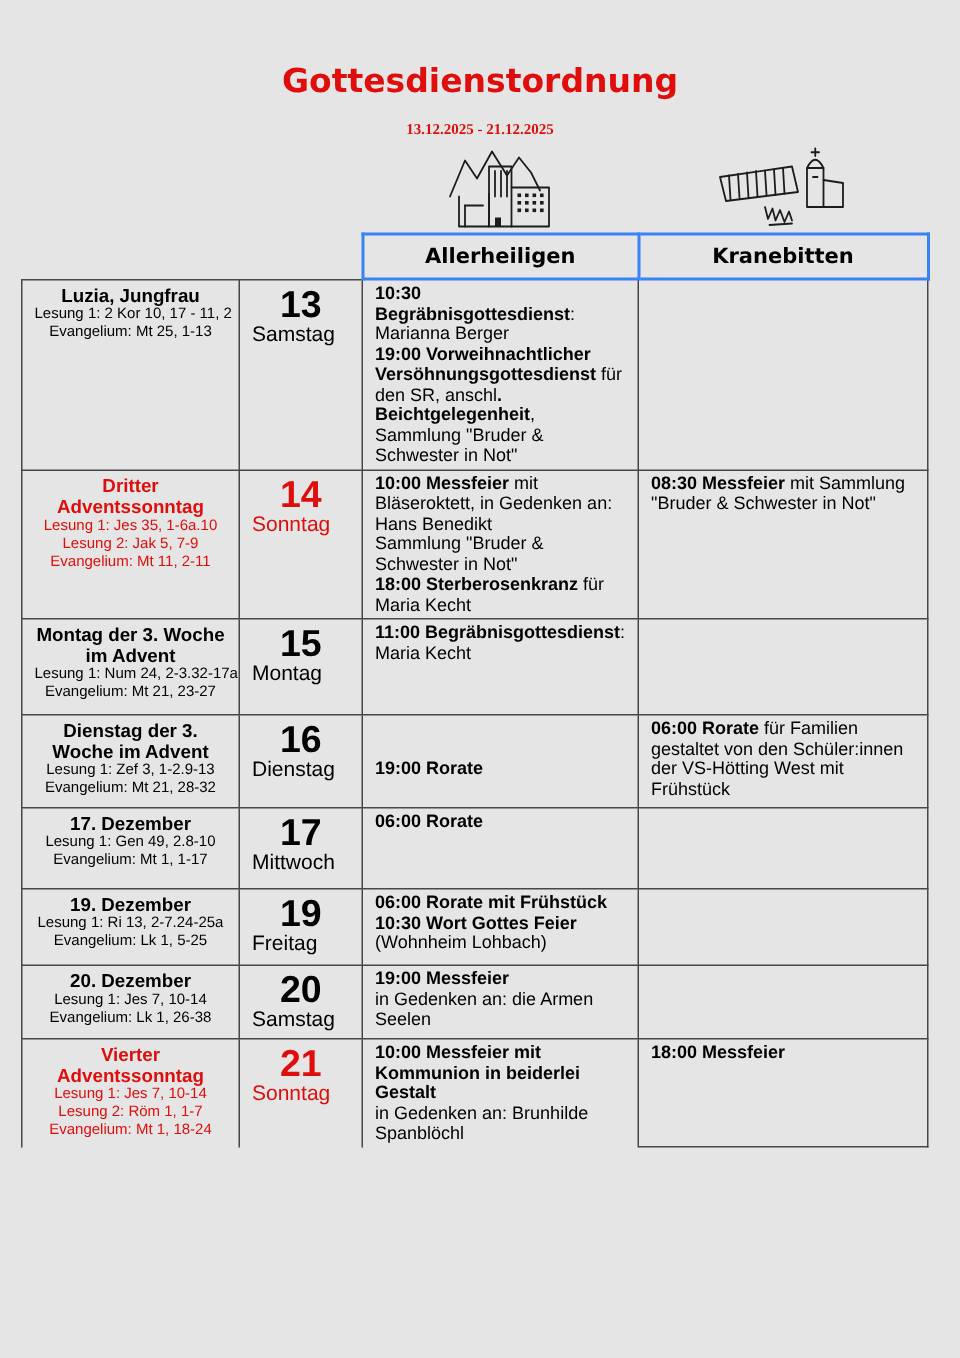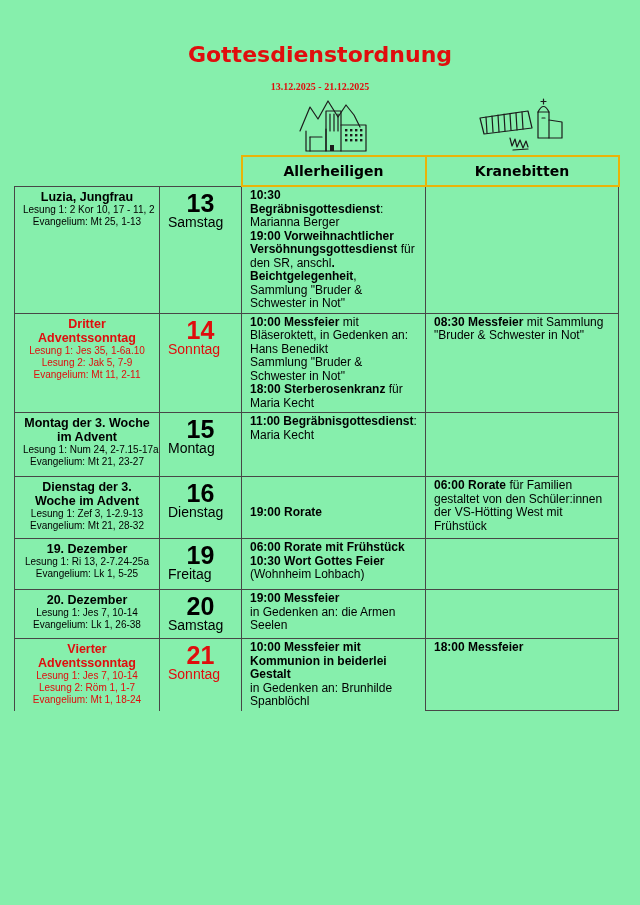--- a/index.html
+++ b/index.html
@@ -1,34 +1,34 @@
 <!DOCTYPE html>
 <html style="--red: #e00d0d; --border: #474747;"><head>
 <meta charset="utf-8">
 <style>
   :root{ --red:#e00d0d; --border:#474747; }
   html,body{margin:0;padding:0;background:#fff;}
-  .page{position:relative;width:640px;height:905px;background:#86efac;overflow:hidden;
+  .page{position:relative;width:640px;height:905px;background:#e5e5e5;overflow:hidden;
         font-family:"Liberation Sans",sans-serif;color:#000;}
   .title{position:absolute;top:42px;left:0;width:100%;text-align:center;
          font-family:"DejaVu Sans","Liberation Sans",sans-serif;
          font-weight:bold;font-size:22px;color:var(--red);}
   .subtitle{position:absolute;top:81px;left:0;width:100%;text-align:center;
          font-family:Liberation Serif, serif;
          font-weight:bold;font-size:10px;color:var(--red);}
   .church{position:absolute;}
   .church path,.church rect,.church line,.church polyline,.church circle
         {stroke:#1c1c1c;fill:none;stroke-width:1.2;stroke-linecap:round;stroke-linejoin:round;}
   .church .fillDot{fill:#1c1c1c;stroke:none;}
   #church-left{left:296px;top:95px;}
   #church-right{left:472px;top:98px;}
 
   table.schedule{position:absolute;left:14px;top:155px;width:604px;
         border-collapse:collapse;table-layout:fixed;}
-  th.head{border:2px solid #eab308;height:24px;text-align:center;vertical-align:middle;
+  th.head{border:2px solid #3b82f6;height:24px;text-align:center;vertical-align:middle;
         font-family:"DejaVu Sans","Liberation Sans",sans-serif;
         font-size:14px;font-weight:bold;padding:2px;}
   th.blank{border:none;}
   td{border:1.5px solid var(--border);vertical-align:top;padding:2px 8px;overflow:hidden;}
   td.no-bb{border-bottom:none;}
   td.red{color:var(--red);margin-top:42px;}
   .day-title{font-size:12.5px;font-weight:bold;text-align:center;line-height:14px;padding-top:1px;}
   .reading{font-size:10px;text-align:center;line-height:12px;white-space:nowrap;}
   .num{font-size:25px;font-weight:bold;text-align:center;line-height:25px;padding-top:2px;}
   .wd{font-size:14px;text-align:left;line-height:13px;}
@@ -139,21 +139,21 @@
             <div class="line"><span>Sammlung "Bruder &amp; Schwester in Not"</span></div>
             <div class="line"><span class="b">18:00 Sterberosenkranz</span><span> für Maria Kecht</span></div>
           </td>
           <td class="svc">
             <div class="line"><span class="b">08:30 Messfeier</span><span> mit Sammlung "Bruder &amp; Schwester in Not"</span></div>
           </td>
         </tr>
         <tr style="height: 64px;">
           <td class="">
             <div class="day-title">Montag der 3. Woche im Advent</div>
-            <div class="reading">Lesung 1: Num 24, 2-7.15-17a</div>
+            <div class="reading">Lesung 1: Num 24, 2-3.32-17a</div>
             <div class="reading">Evangelium: Mt 21, 23-27</div>
           </td>
           <td class="">
             <div class="num">15</div>
             <div class="wd">Montag</div>
           </td>
           <td class="svc">
             <div class="line"><span class="b">11:00 Begräbnisgottesdienst</span><span>:</span></div>
             <div class="line"><span>Maria Kecht</span></div>
           </td>
@@ -170,20 +170,35 @@
             <div class="wd">Dienstag</div>
           </td>
           <td class="svc">
             <div class="line">&nbsp;</div>
             <div class="line">&nbsp;</div>
             <div class="line"><span class="b">19:00 Rorate</span></div>
           </td>
           <td class="svc">
             <div class="line"><span class="b">06:00 Rorate</span><span> für Familien gestaltet von den Schüler:innen der VS-Hötting West mit Frühstück</span></div>
           </td>
+        </tr>
+        <tr style="height: 54px;">
+          <td class="">
+            <div class="day-title">17. Dezember</div>
+            <div class="reading">Lesung 1: Gen 49, 2.8-10</div>
+            <div class="reading">Evangelium: Mt 1, 1-17</div>
+          </td>
+          <td class="">
+            <div class="num">17</div>
+            <div class="wd">Mittwoch</div>
+          </td>
+          <td class="svc">
+            <div class="line"><span class="b">06:00 Rorate</span></div>
+          </td>
+          <td class="svc"></td>
         </tr>
         <tr style="height: 51px;">
           <td class="">
             <div class="day-title">19. Dezember</div>
             <div class="reading">Lesung 1: Ri 13, 2-7.24-25a</div>
             <div class="reading">Evangelium: Lk 1, 5-25</div>
           </td>
           <td class="">
             <div class="num">19</div>
             <div class="wd">Freitag</div>

